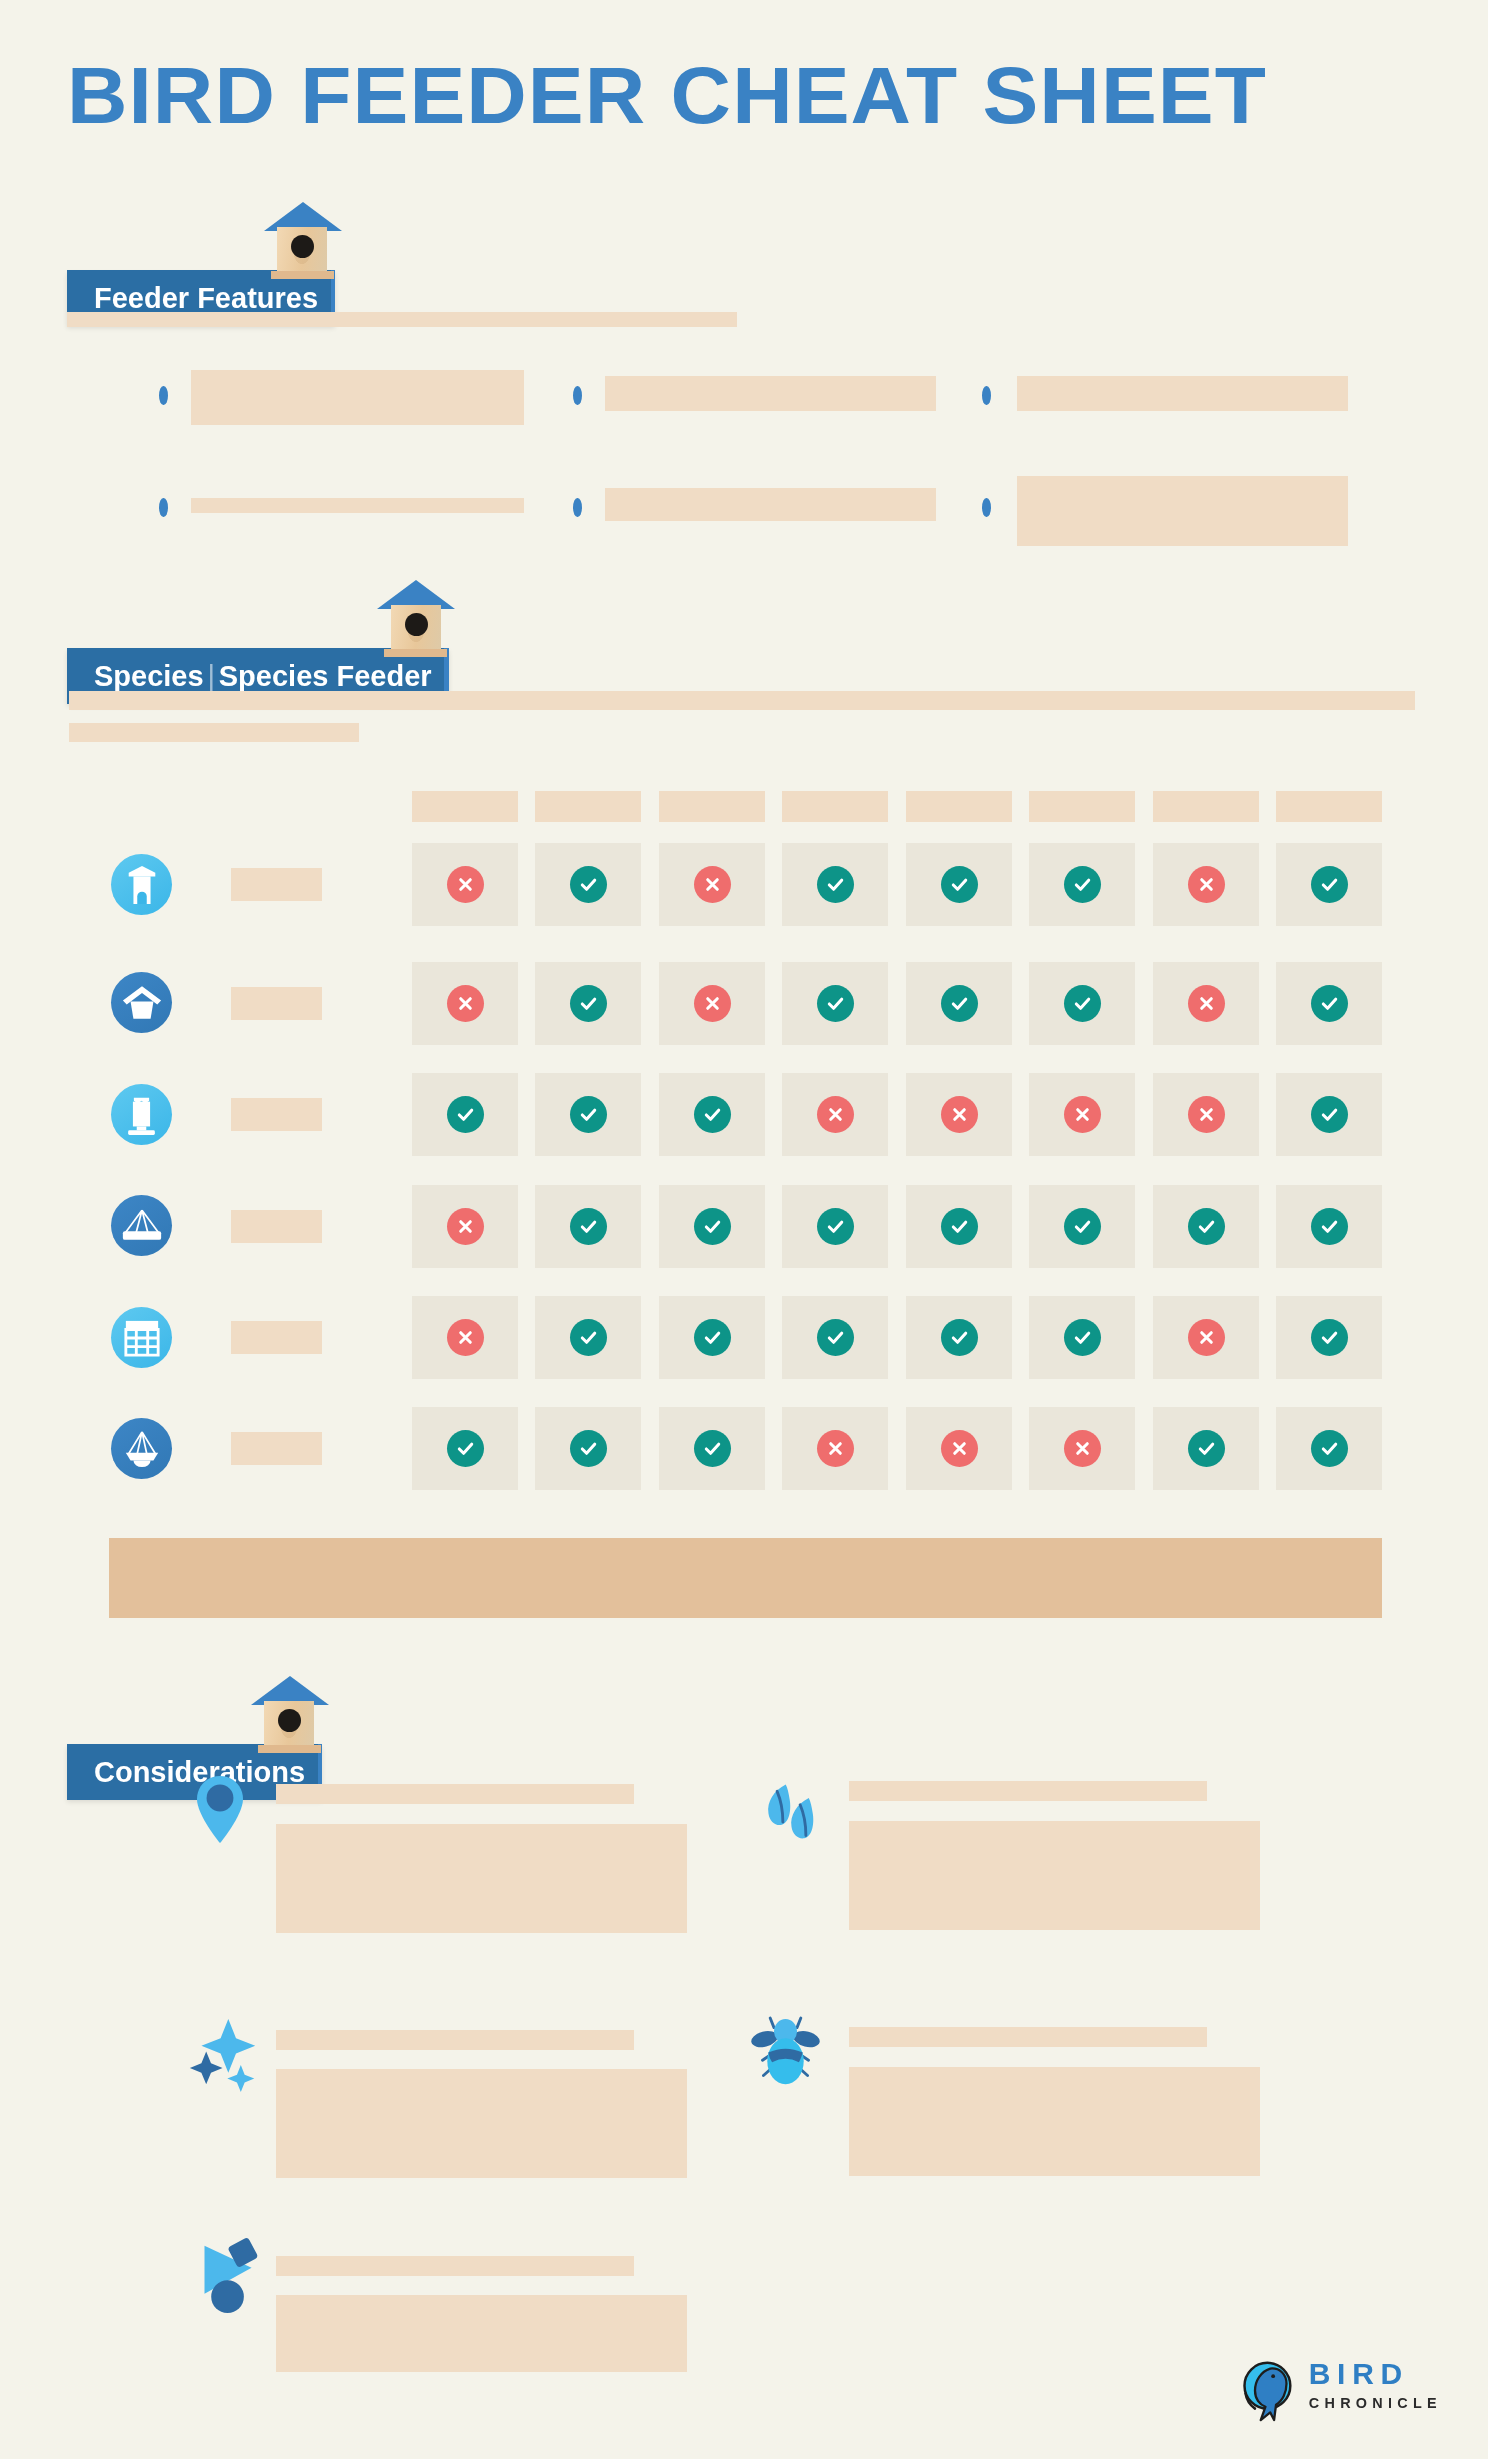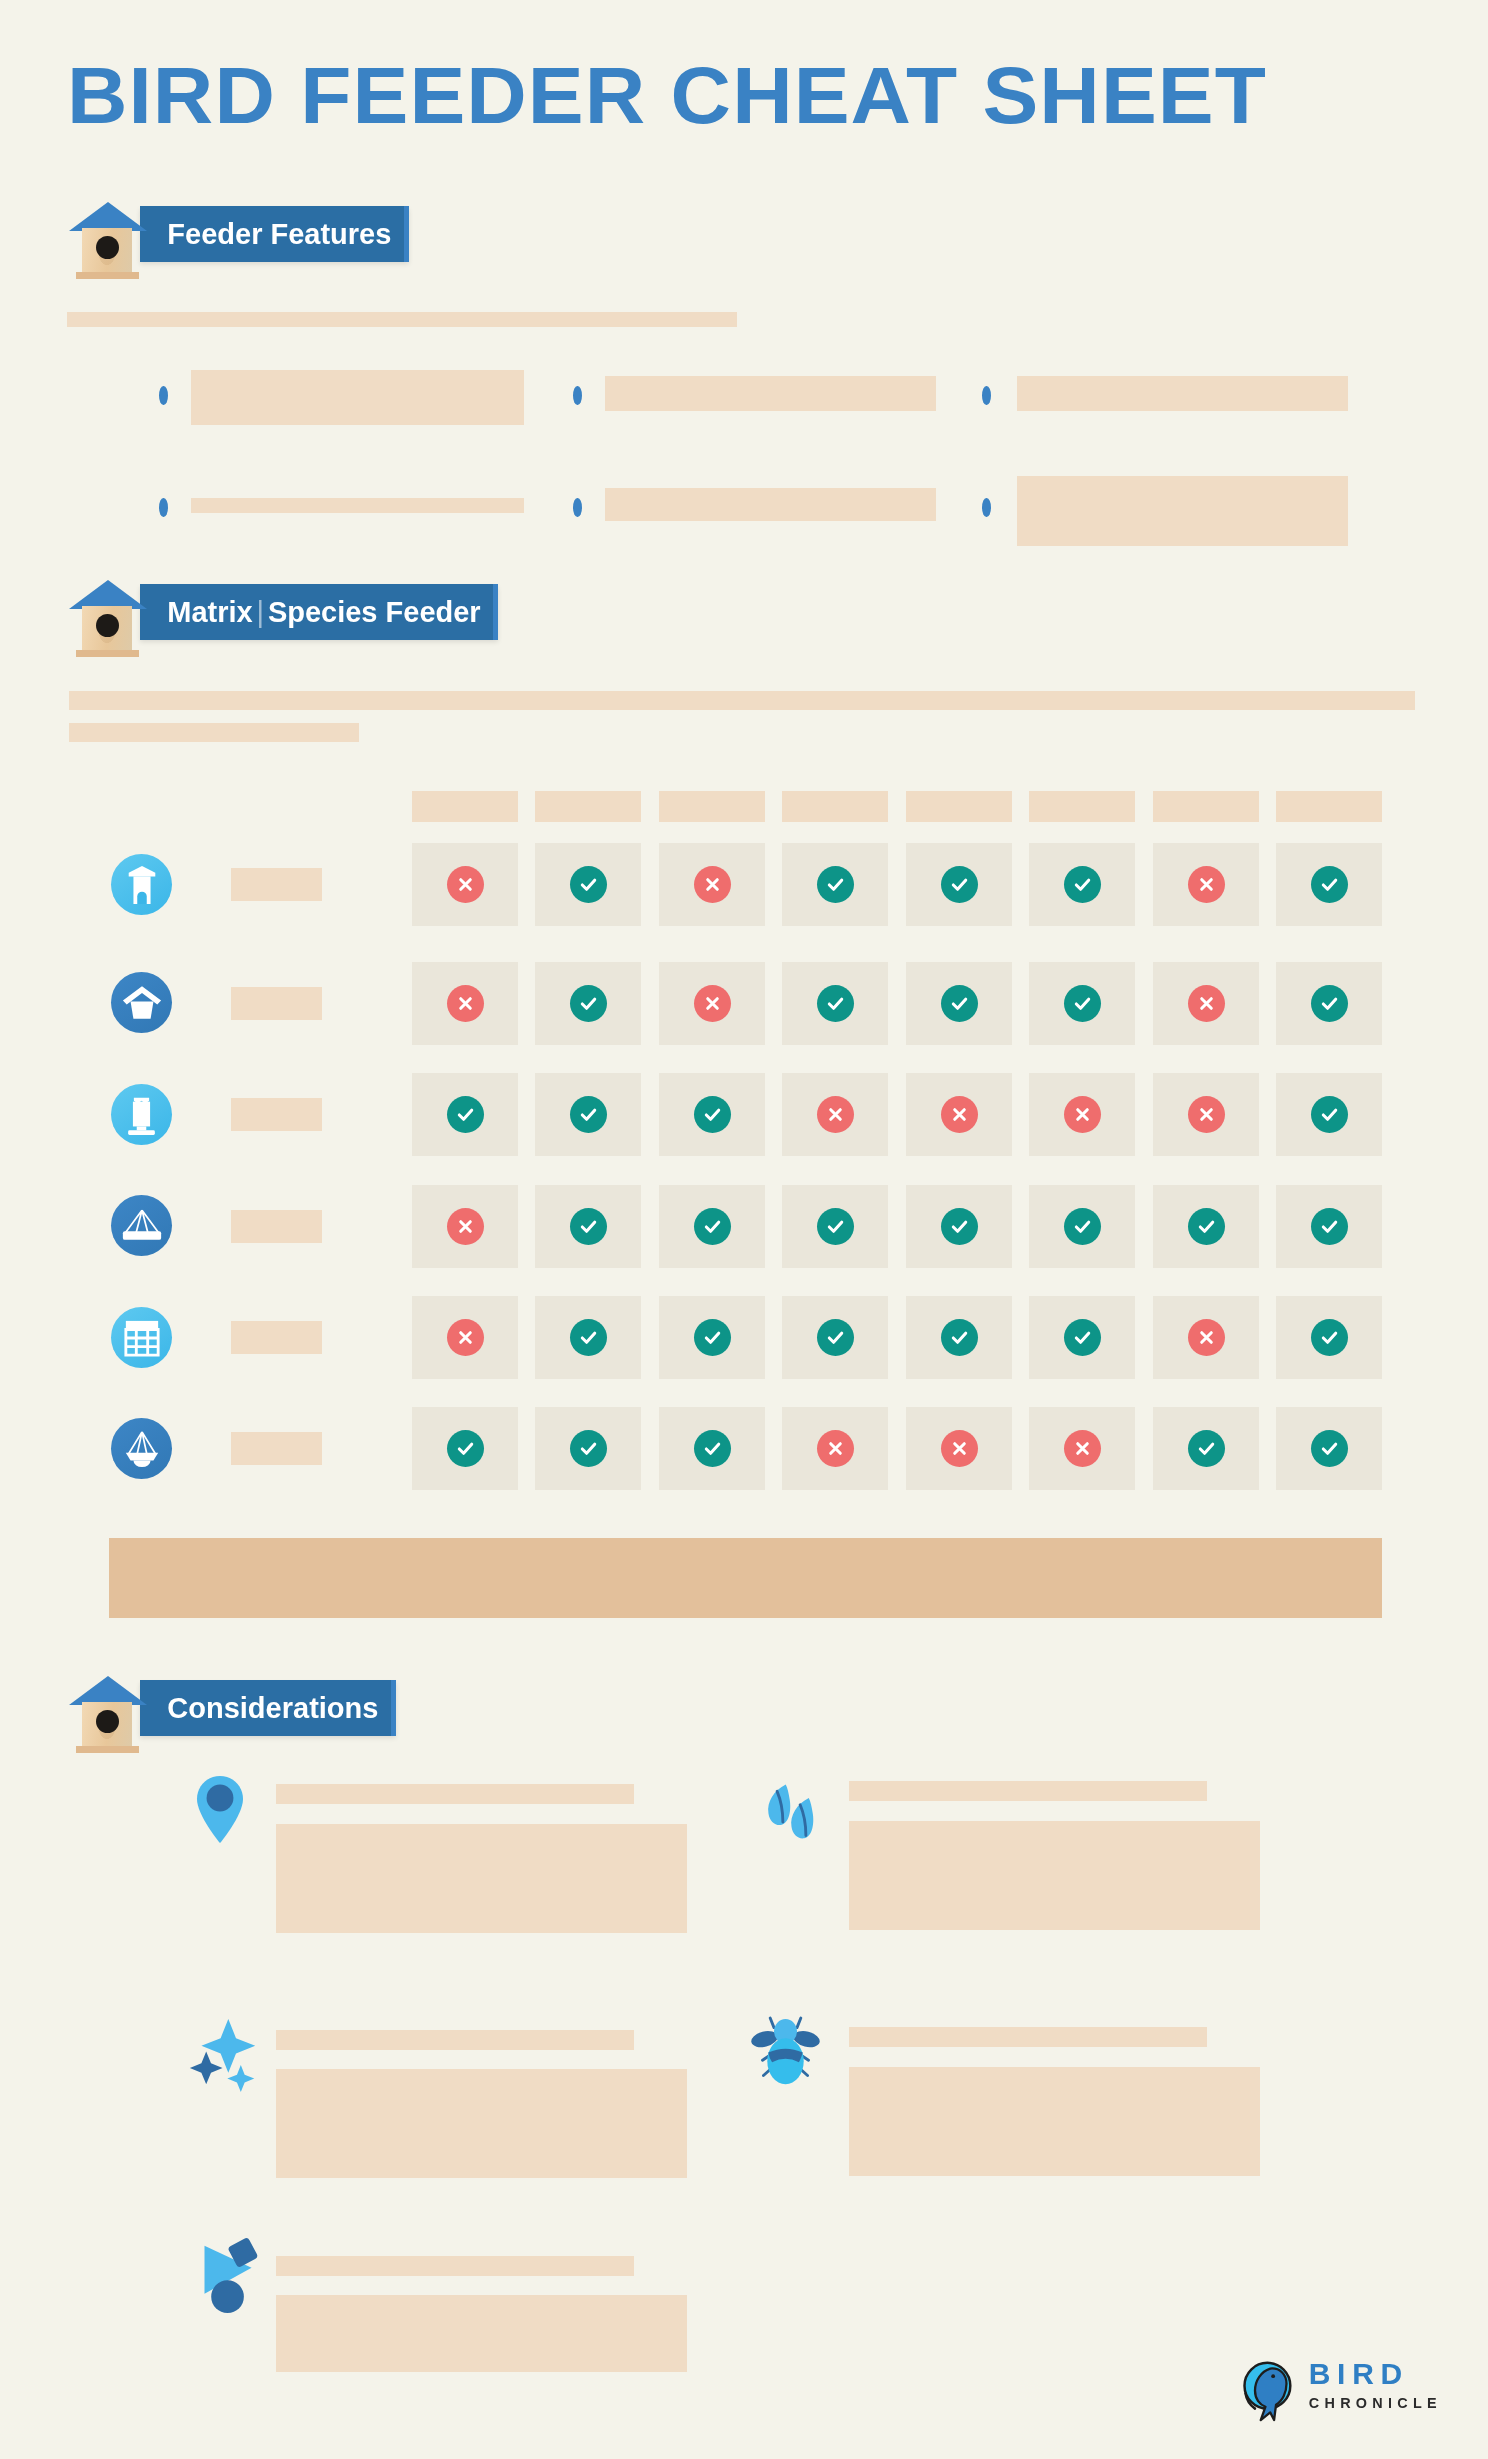--- a/index.html
+++ b/index.html
@@ -24,20 +24,21 @@
     transform-origin: left center;
     white-space: nowrap;
   }
 
   
   .section-head {
     position: absolute;
     height: 68px;
     display: flex;
     align-items: center;
+    flex-direction: column;
   }
   .sh-birdhouse {
     position: relative;
     width: 81px; height: 79px;
     flex: 0 0 81px;
     margin-right: -7.7px;
     z-index: 3;
     align-self: flex-end;
     margin-bottom: -11.5px;
   }
@@ -179,21 +180,21 @@
 
 <div class="section-head" style="left:67px; top:578px;">
   <div class="sh-birdhouse">
     <div class="bh-roof"></div>
       <div class="bh-body"></div>
       <div class="bh-grain"></div>
     <div class="bh-hole"></div>
       <div class="bh-perch"></div>
   </div>
   <div class="sh-band">
-    <span>Matrix</span><span class="sep">|</span><span>Species Feeder</span>
+    <span>Species</span><span class="sep">|</span><span>Species Feeder</span>
   </div>
 </div>
 
 <div class="ph" style="position:absolute; left:69px; top:691px; width:1346px; height:19px;"></div>
 <div class="ph" style="position:absolute; left:69px; top:723px; width:290px; height:19px;"></div>
 
 <div class="mx-colhead" style="left:412px; top:791px; width:106px;"></div>
 <div class="mx-colhead" style="left:535px; top:791px; width:106px;"></div>
 <div class="mx-colhead" style="left:659px; top:791px; width:106px;"></div>
 <div class="mx-colhead" style="left:782px; top:791px; width:106px;"></div>

